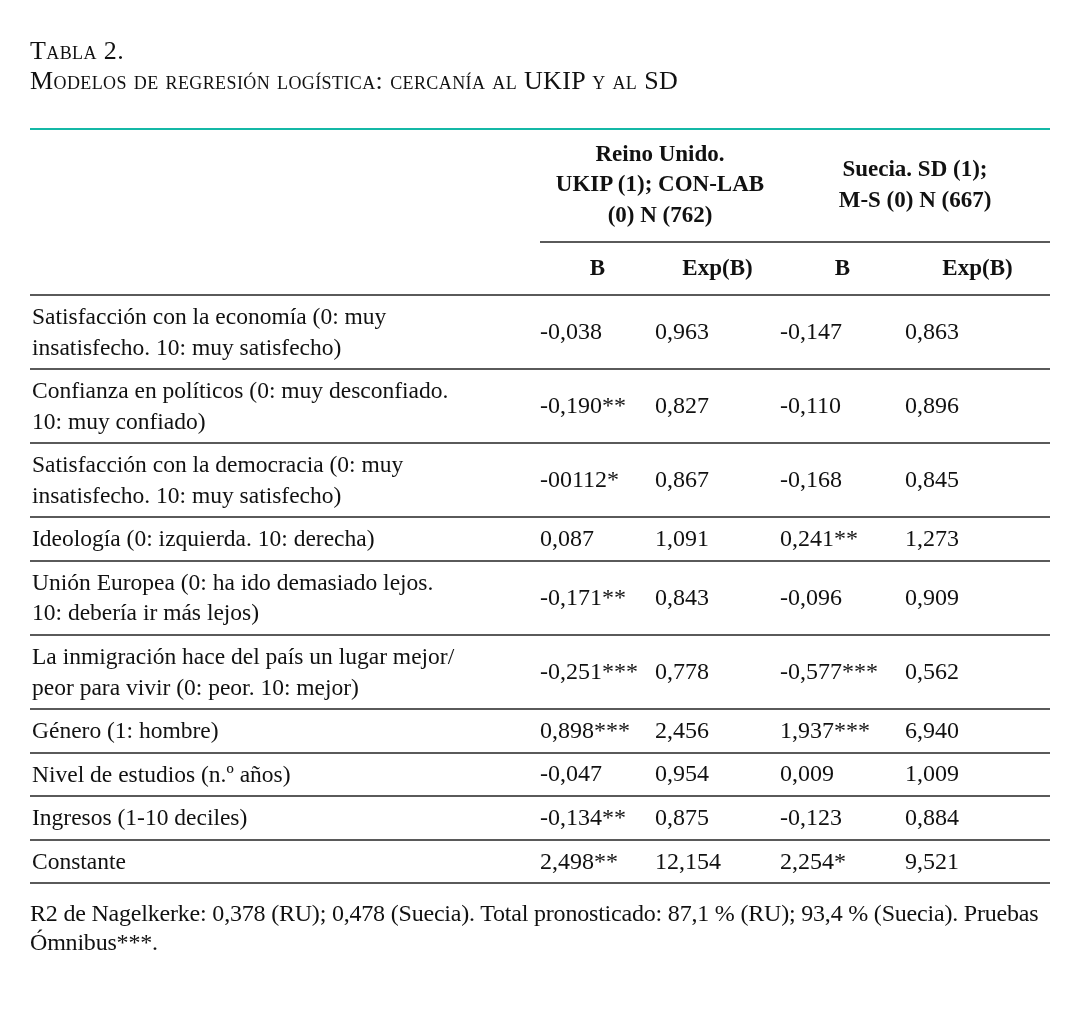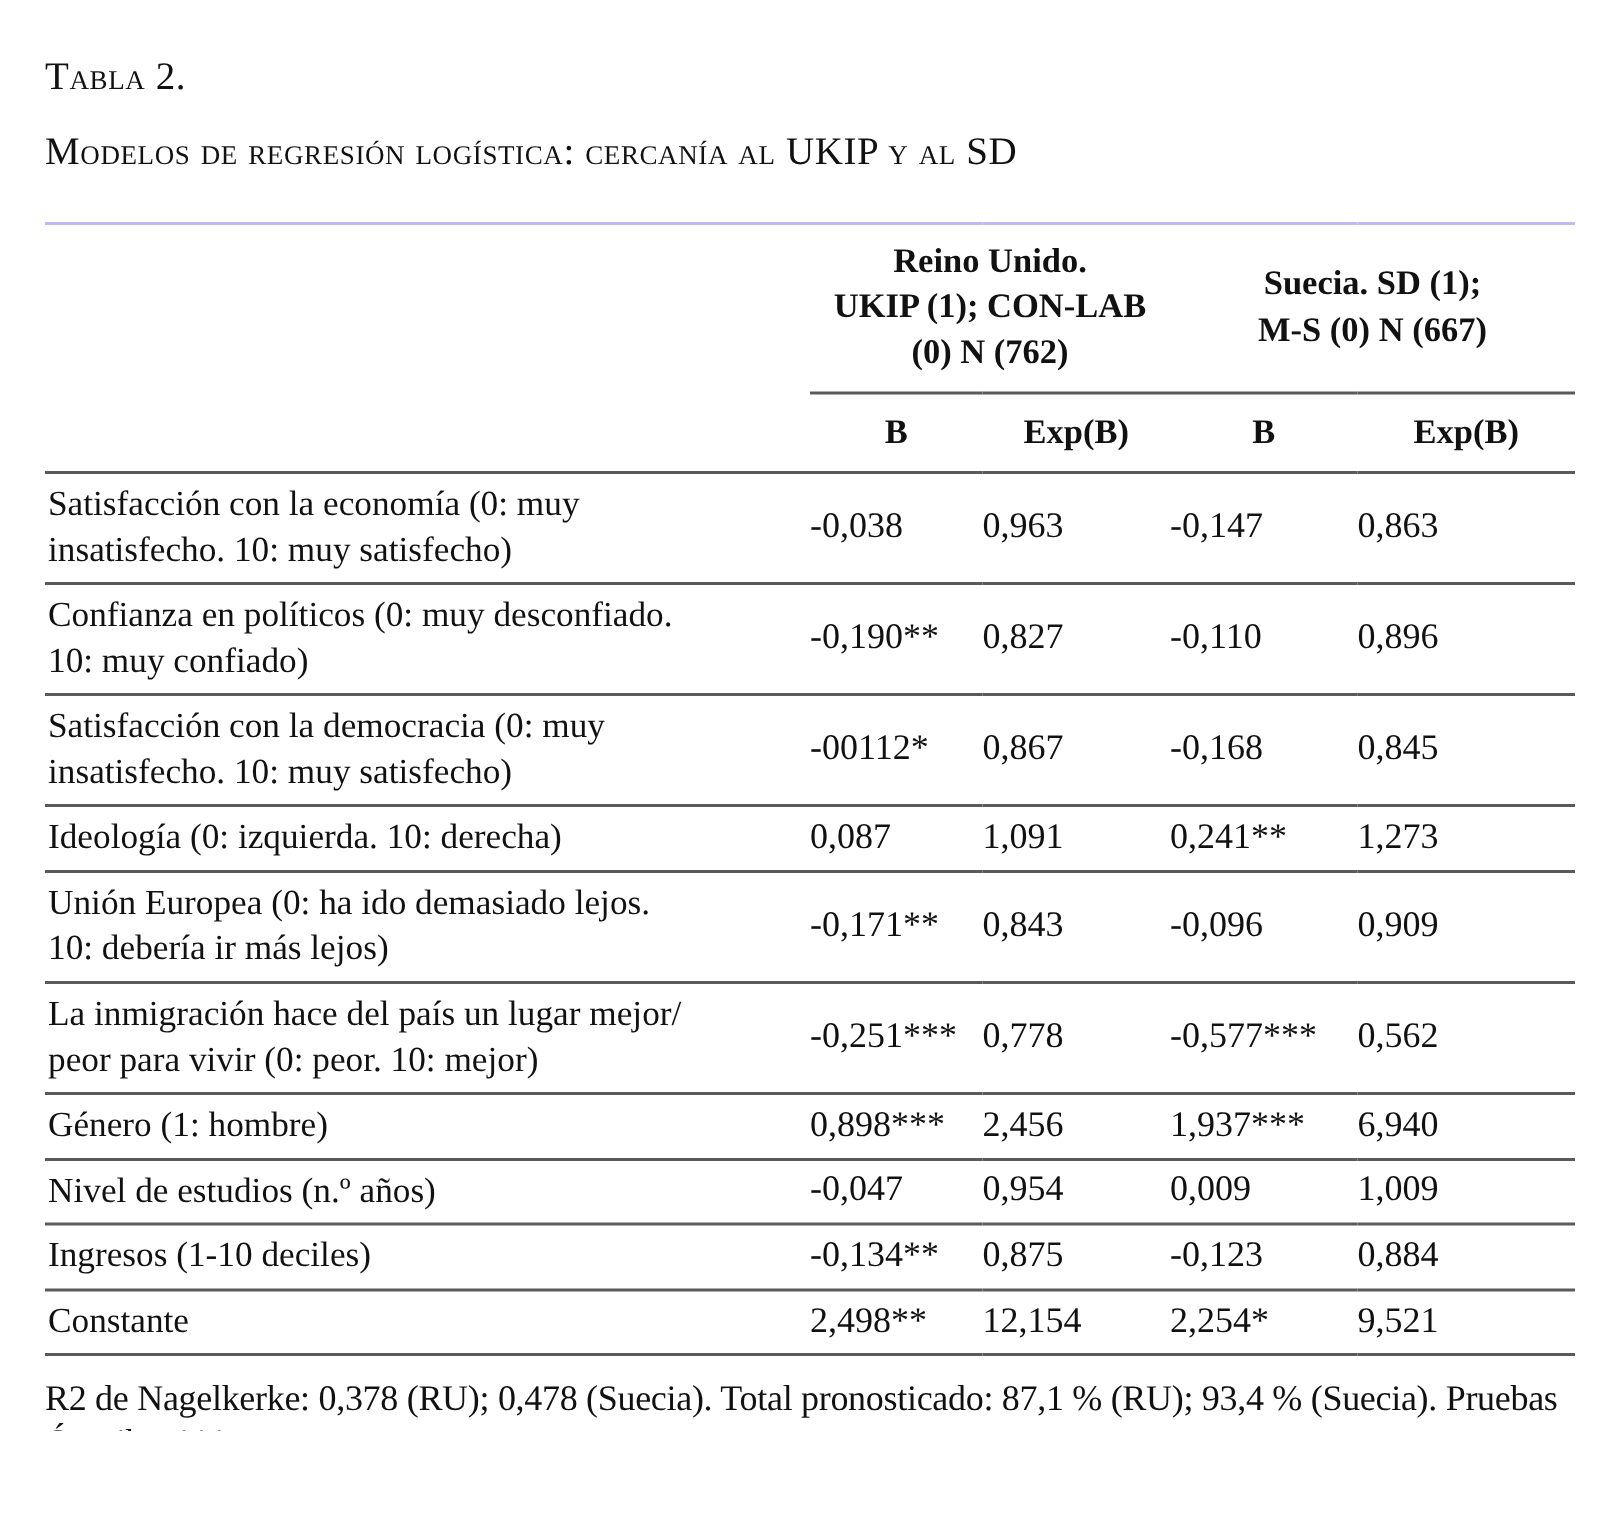--- a/index.html
+++ b/index.html
@@ -18,28 +18,28 @@
     padding: 30px 30px 0 30px;
     overflow: hidden;
   }
   .caption {
     font-size: 26px;
     font-variant: small-caps;
     letter-spacing: 0.4px;
     line-height: 1.0;
   }
   .caption .line1 { margin: 8px 0 0 0; }
-  .caption .line2 { margin: 24px 0 0 0; }
+  .caption .line2 { margin: 4px 0 0 0; }
 
   table.regression {
     margin-top: 34px;
     width: 1020px;
     table-layout: fixed;
     border-collapse: collapse;
-    border-top: 2px solid #c4b5fd;
+    border-top: 2px solid #14b8a6;
   }
   col.c-label { width: 510px; }
   col.c-b1    { width: 115px; }
   col.c-e1    { width: 125px; }
   col.c-b2    { width: 125px; }
   col.c-e2    { width: 145px; }
 
   tr.group-row th {
     font-size: 23px;
     font-weight: bold;

